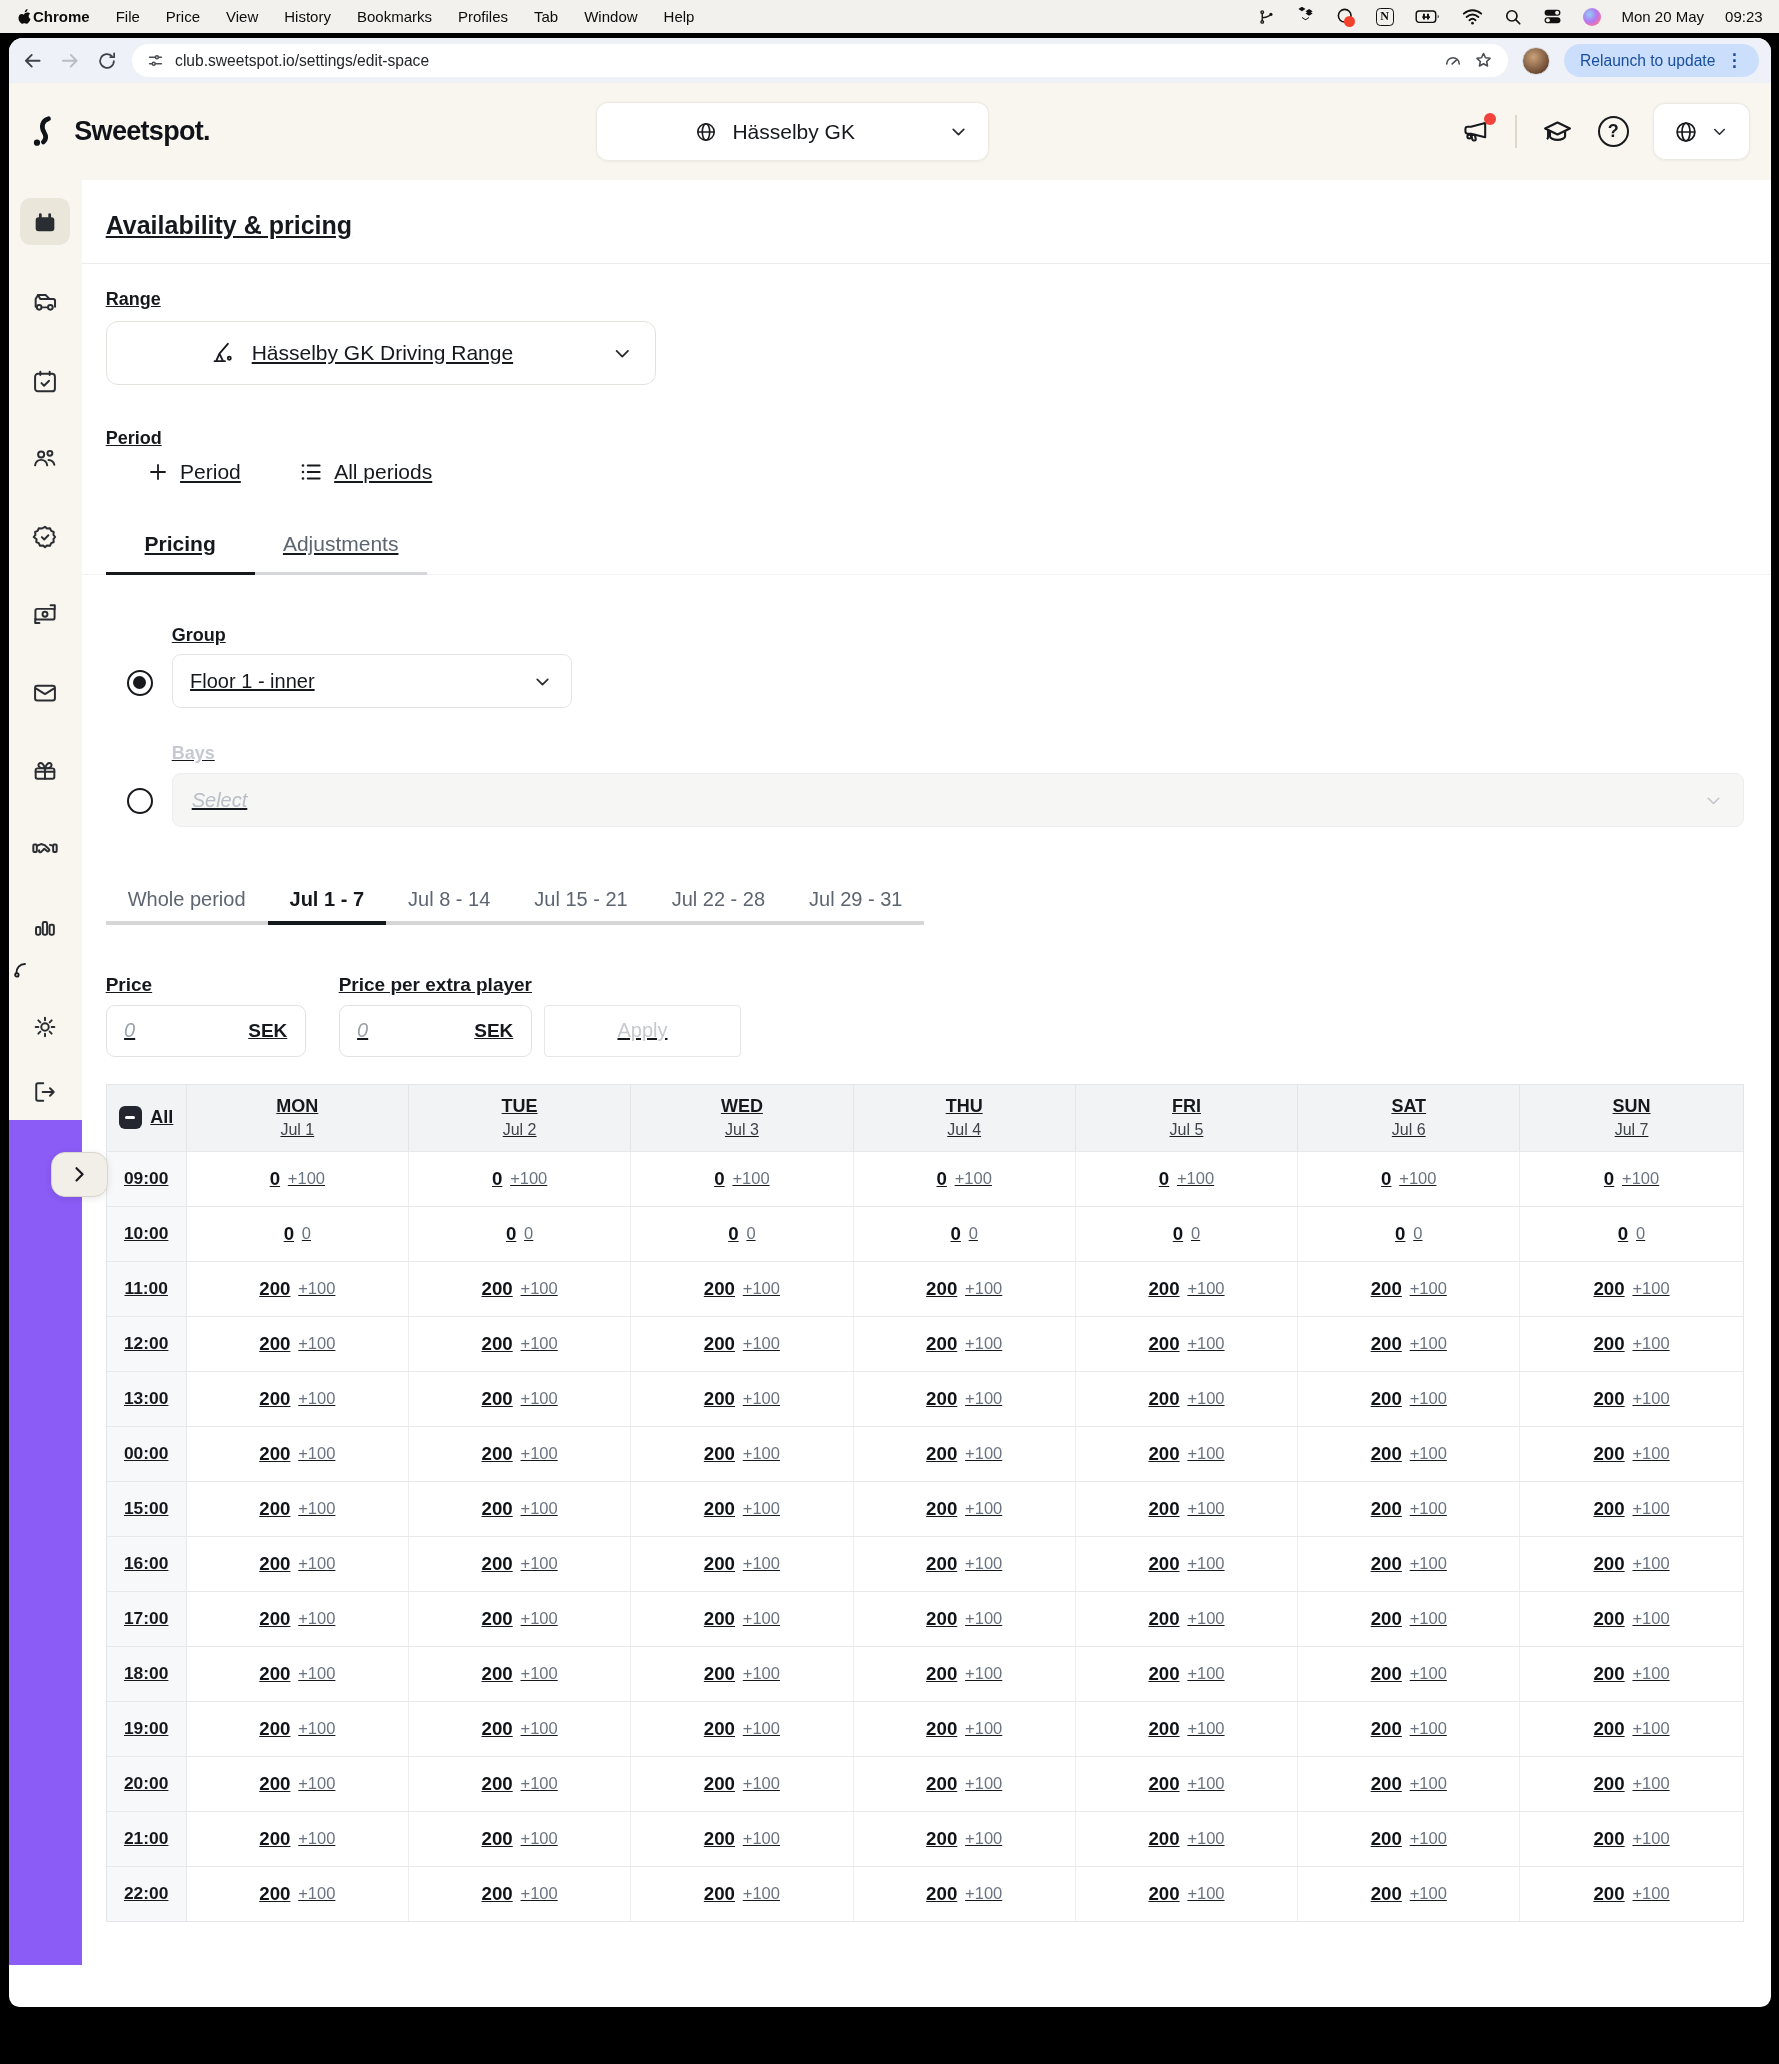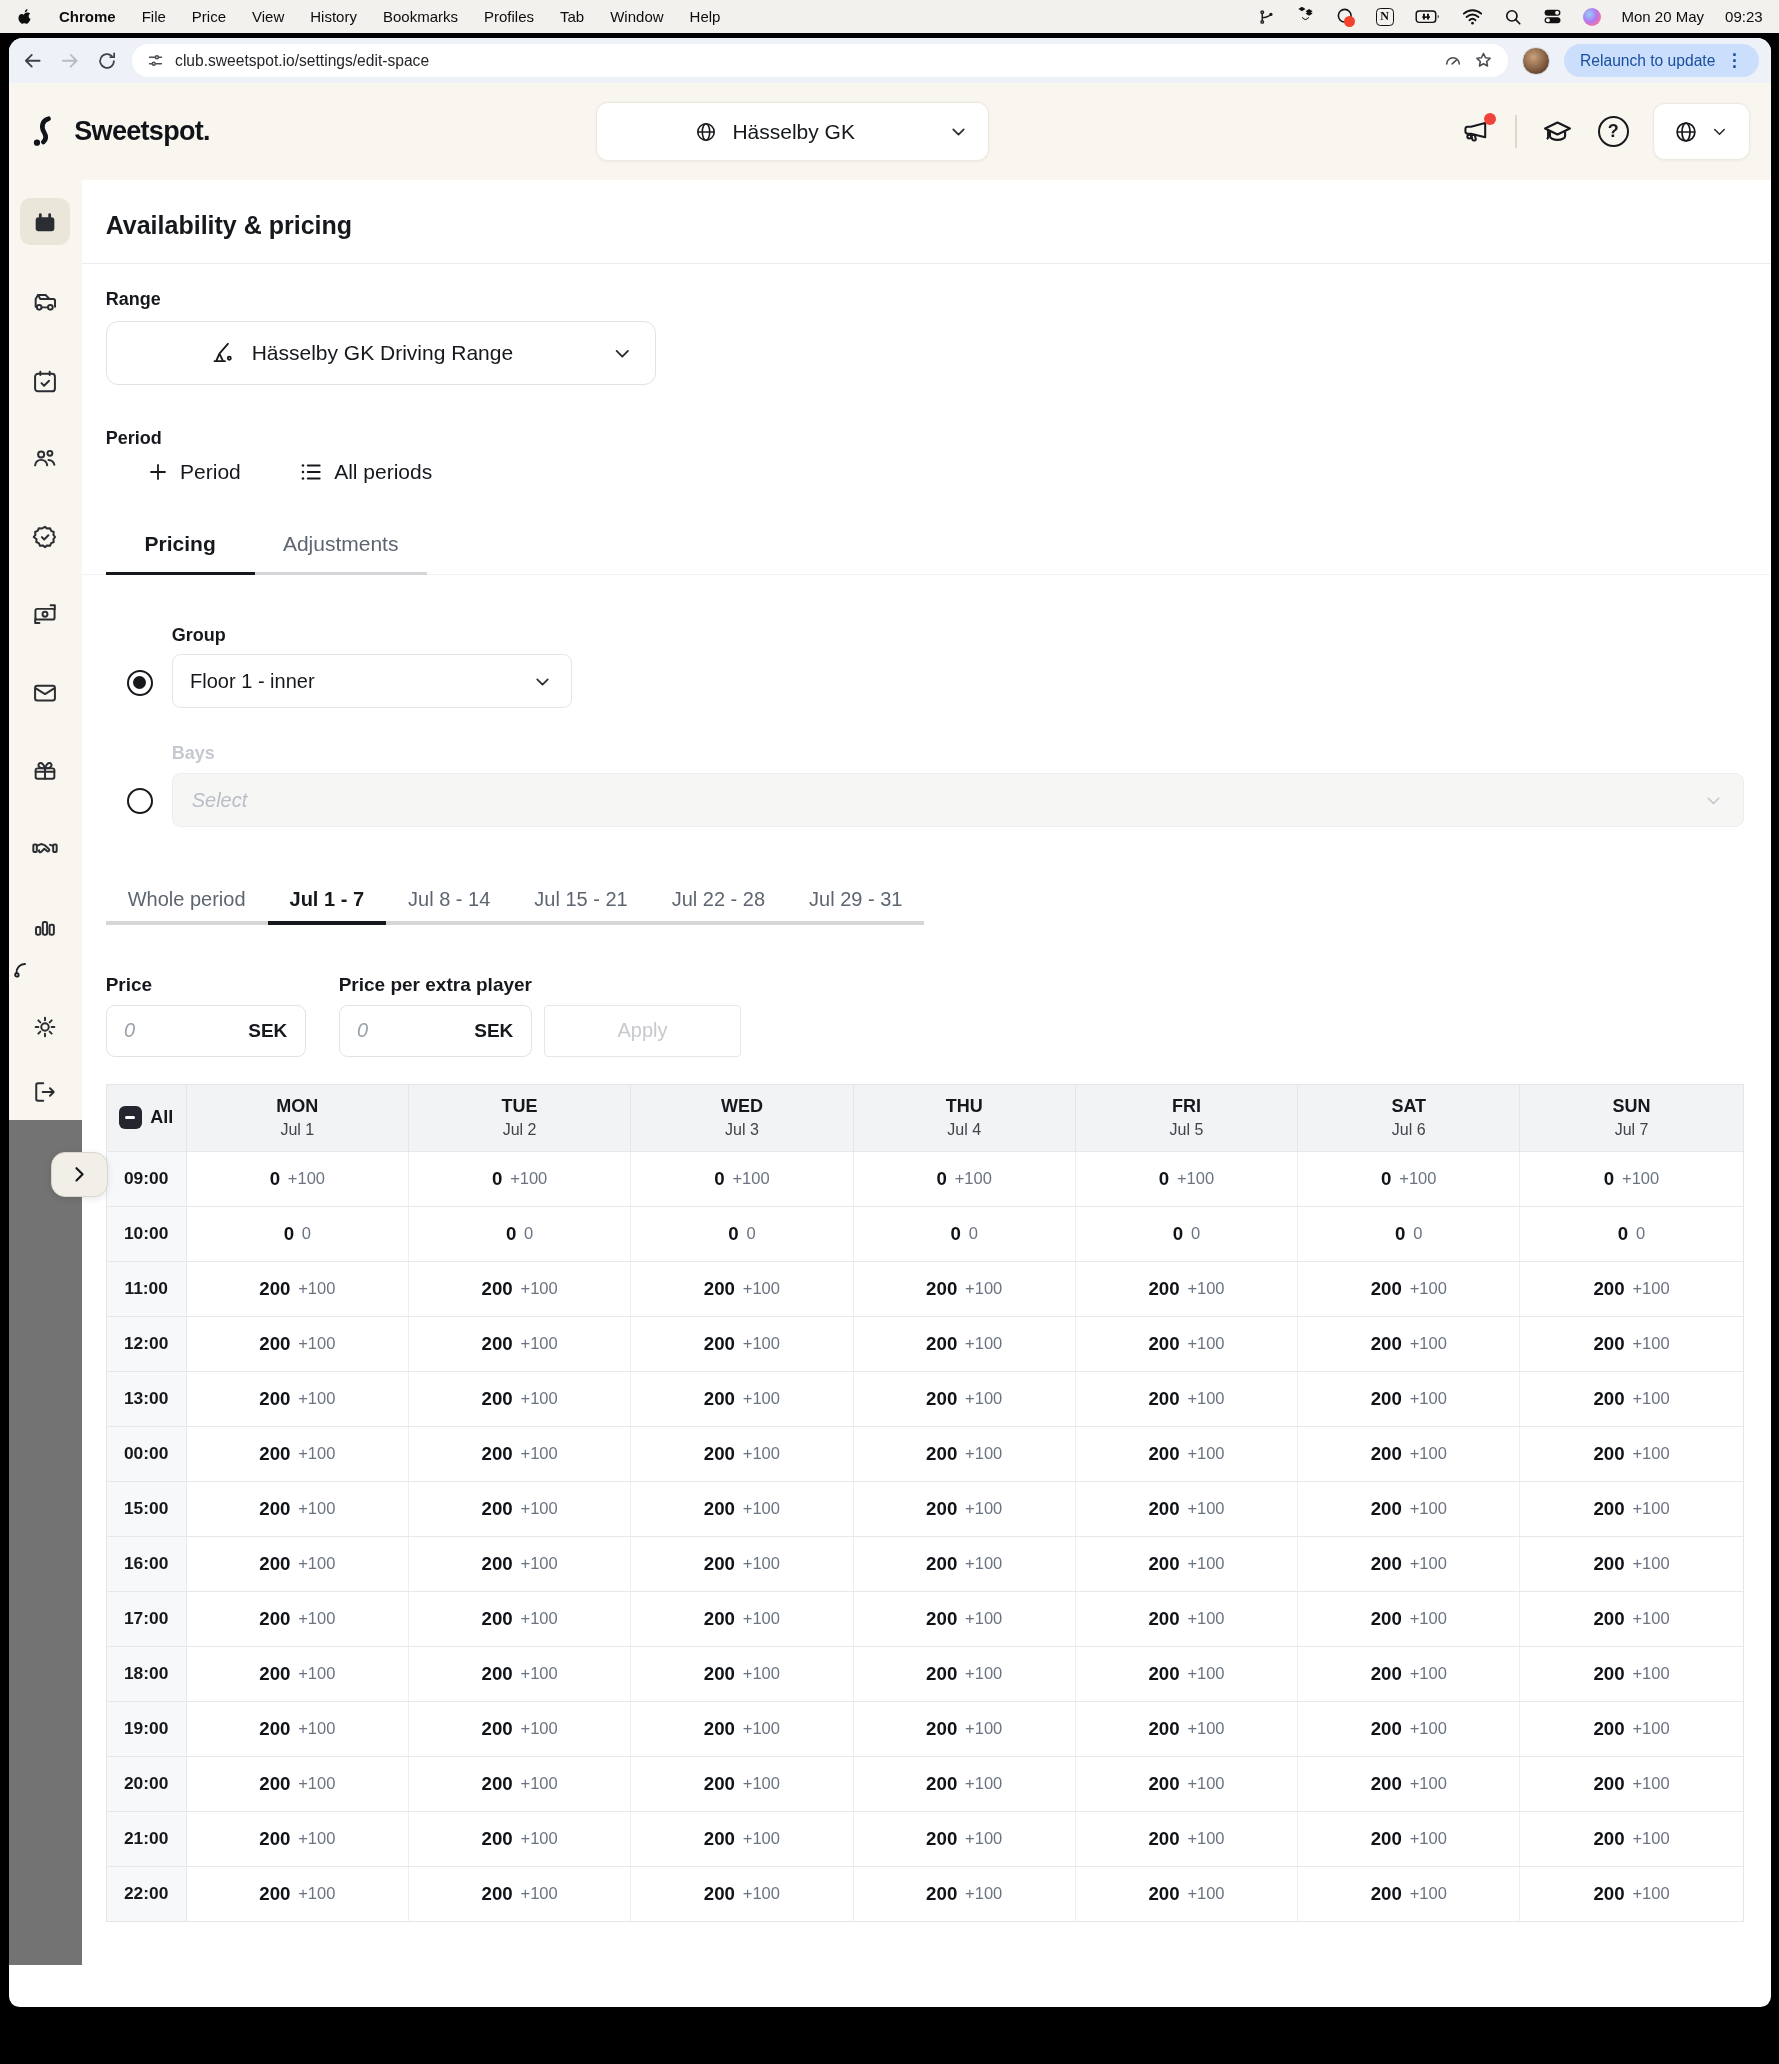--- a/index.html
+++ b/index.html
@@ -1,20 +1,20 @@
 <!DOCTYPE html>
 <html style="font-size:14px"><head>
 <meta charset="utf-8">
 <style>
   * { margin:0; padding:0; box-sizing:border-box; }
   html,body { width:1780px; height:2065px; background:#000; font-family:"Liberation Sans", sans-serif; color:#15181c; overflow:hidden; }
 
   
   .menubar{position:absolute;top:0;left:0;width:1780px;height:33px;background:#f3f1ed;display:flex;align-items:center;padding:0 17.4px;font-size:15px;color:#0d0d0d;}
-  .mb-left{display:flex;align-items:center;gap:26px;}
+  .mb-left{display:flex;align-items:center;}
   .mb-item{white-space:nowrap;}
   .mb-item.bold{font-weight:700;}
   .mb-right{margin-left:auto;display:flex;align-items:center;gap:21px;}
   .st-ic{display:flex;align-items:center;color:#1a1a1a;}
   .notion-box{width:18px;height:18px;border:1.7px solid #111;border-radius:4.3px;display:flex;align-items:center;justify-content:center;font-weight:700;font-size:12px;font-family:"Liberation Serif",serif;}
   .siri{width:18px;height:18px;border-radius:50%;background:radial-gradient(circle at 35% 35%, #8fd0f6, #b478f1 45%, #f073a8 72%, #4aa3f5);}
   .reddot{position:relative;width:19px;height:19px;}
   .reddot svg{position:absolute;left:0;top:0;}
   .reddot .dot{position:absolute;right:-0.9px;bottom:-0.9px;width:11.3px;height:11.3px;border-radius:50%;background:#f2422e;}
   .mb-time{font-weight:500;}
@@ -50,21 +50,21 @@
   .club{position:absolute;left:587px;top:19px;width:393px;height:59px;background:#fff;border:0.9px solid #eceae0;border-radius:12px;box-shadow:0 0.9px 2.6px rgba(0,0,0,.05);display:flex;align-items:center;gap:14px;padding:0 19px;font-size:21px;}
   .club .chev{margin-left:auto;}
   .hdr-right{position:absolute;right:21px;top:17.4px;height:63px;display:flex;align-items:center;gap:24px;color:#17191d;}
   .mega{position:relative;display:flex;}
   .mega .dot{position:absolute;top:-3.5px;right:-5.2px;width:12px;height:12px;border-radius:50%;background:#f0433c;}
   .hdr-div{width:1.7px;height:33px;background:#ddd8ca;}
   .qmark{width:31px;height:31px;border-radius:50%;border:2.2px solid #17191d;display:flex;align-items:center;justify-content:center;font-size:18px;font-weight:700;}
   .langpill{width:97px;height:57px;background:#fff;border:0.9px solid #eceae0;border-radius:12px;box-shadow:0 0.9px 2.6px rgba(0,0,0,.05);display:flex;align-items:center;justify-content:center;gap:10.4px;}
 
   
-  .main{position:relative;display:flex;height:1785px;background:#737373;}
+  .main{position:relative;display:flex;height:1785px;background:#8b5cf6;text-decoration:underline;}
   .sidebar{position:relative;width:73px;flex:none;background:transparent;}
   .sidebar-bg{position:absolute;left:0;top:0;width:73px;height:940px;background:#f8f6ef;}
   .side-item{position:absolute;left:0;width:73px;height:38px;display:flex;align-items:center;justify-content:center;color:#1a1d21;}
   .side-item .pill{position:absolute;left:11.3px;top:-5.2px;width:50px;height:47px;border-radius:10.4px;background:#eae7da;}
   .side-item svg{position:relative;}
   .expand-btn{position:absolute;left:42px;top:972px;width:57px;height:45px;background:#f1efe7;border:0.9px solid #d9d7cd;border-radius:14px;box-shadow:0 1.7px 7px rgba(0,0,0,.10);display:flex;align-items:center;justify-content:center;color:#17191d;z-index:5;}
   .partial-ic{position:absolute;left:3.5px;top:777px;color:#1a1d21;}
 
   .content{flex:1;background:#fff;padding:0 27px 0 24px;overflow:hidden;}
 

